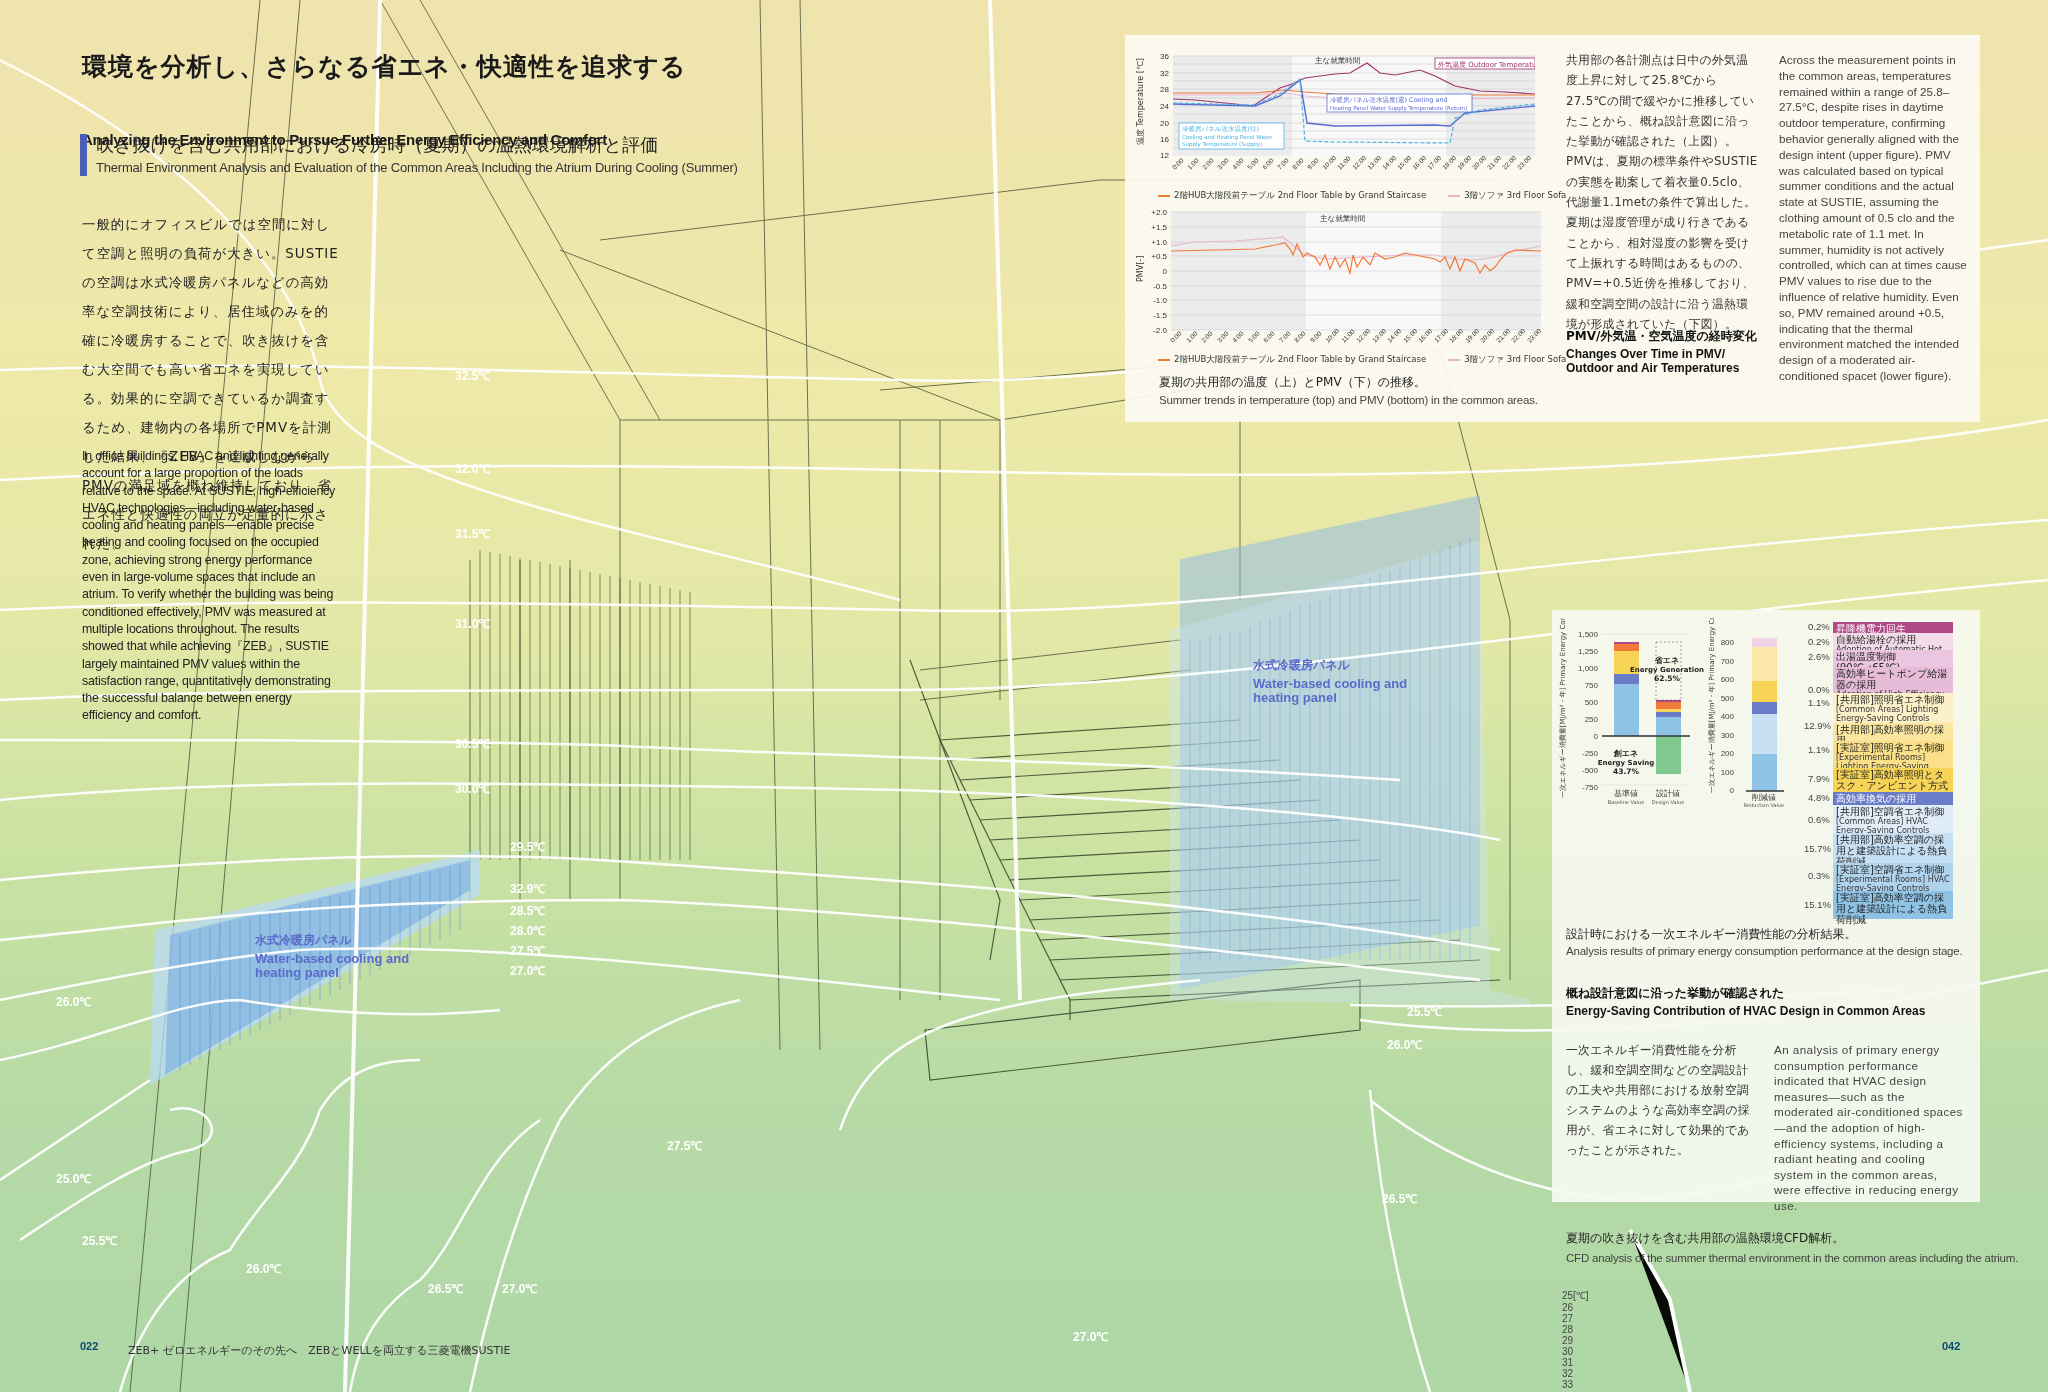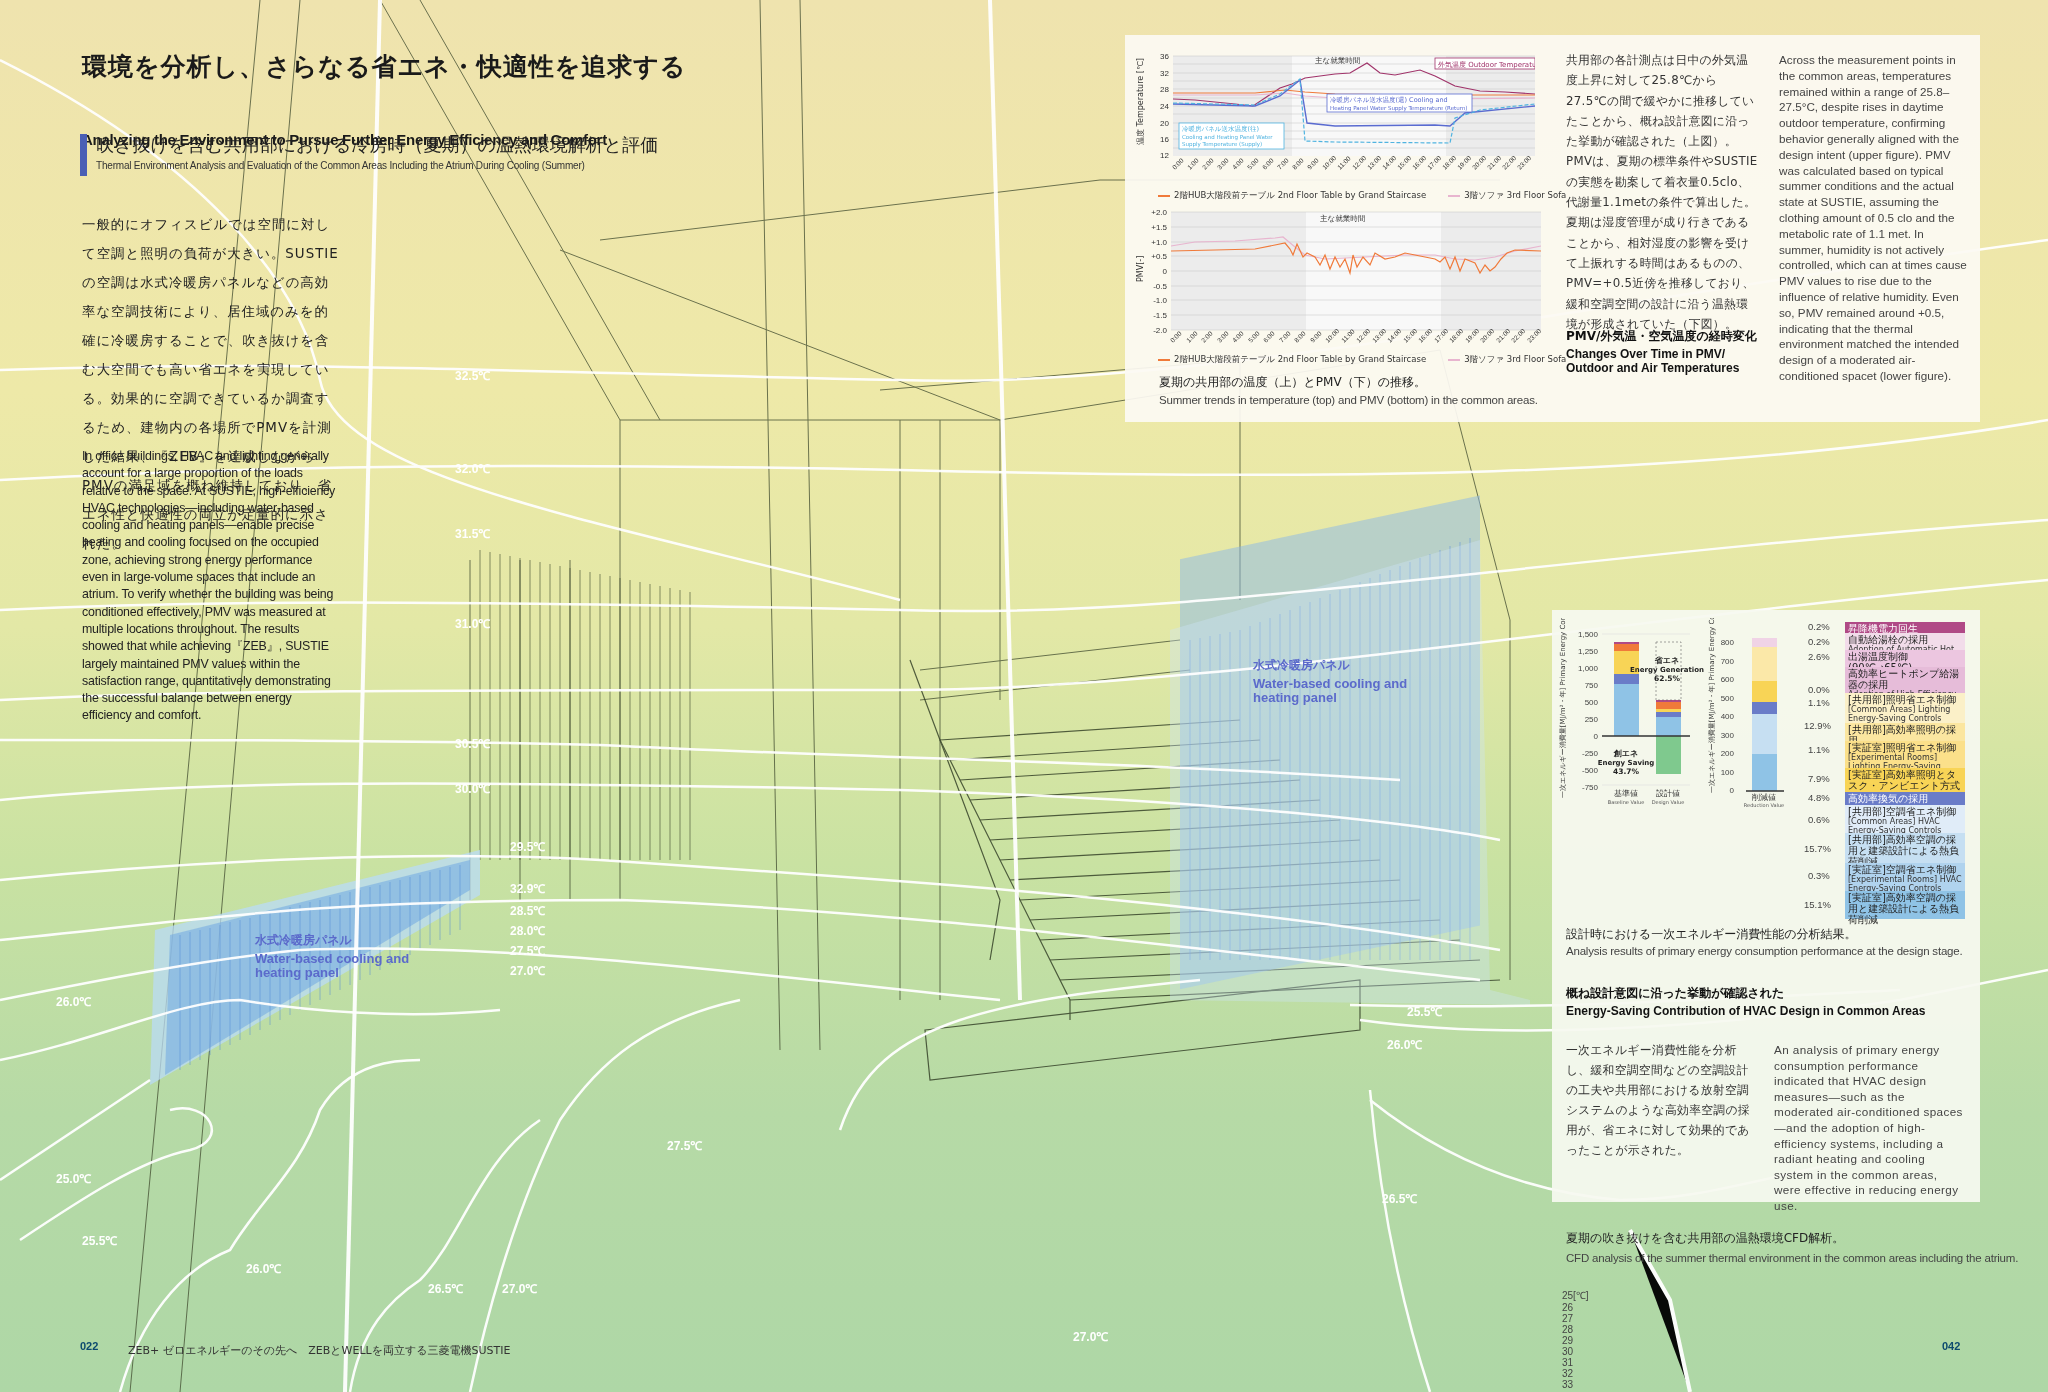--- a/index.html
+++ b/index.html
@@ -4,42 +4,42 @@
 <style>
   html,body{margin:0;padding:0;}
   body{width:2048px;height:1392px;position:relative;overflow:hidden;font-family:"DejaVu Sans","Liberation Sans",sans-serif;color:#222;}
   .bg{position:absolute;inset:0;background:linear-gradient(180deg,#efe3ae 0%,#eee9a8 28%,#e3e8a6 45%,#c9e2a2 62%,#b6daa6 80%,#aed7a6 100%);}
   .bg svg{position:absolute;inset:0;}
   .abs{position:absolute;}
   .h1{left:82px;top:50px;font-size:25px;font-weight:bold;letter-spacing:1px;color:#1a1a1a;}
   .h1en{left:82px;top:87px;font-family:"Liberation Sans",sans-serif;font-weight:bold;font-size:15px;color:#1a1a1a;letter-spacing:-0.3px;margin-top:44px;}
   .subbar{left:80px;top:134px;width:7px;height:42px;background:#4a5fb5;}
   .h2{left:96px;top:133px;font-size:18px;color:#222;}
-  .h2en{left:96px;top:160px;font-family:"Liberation Sans",sans-serif;font-size:10px;color:#333;letter-spacing:-0.2px;}
+  .h2en{left:96px;top:160px;font-family:"Liberation Sans",sans-serif;font-size:13px;color:#333;letter-spacing:-0.2px;}
   .jp-body{left:82px;top:210px;width:260px;font-size:13.4px;line-height:29px;color:#222;letter-spacing:1px;}
   .en-body{left:82px;top:448px;width:258px;font-family:"Liberation Sans",sans-serif;font-size:12.4px;line-height:17.3px;color:#222;letter-spacing:-0.2px;}
   .panel-top{left:1125px;top:35px;width:855px;height:387px;background:rgba(252,250,243,0.93);}
   .panel-mid{left:1552px;top:610px;width:428px;height:592px;background:rgba(246,249,240,0.93);}
   .cap-jp{font-size:12px;color:#222;}
   .cap-en{font-family:"Liberation Sans",sans-serif;font-size:11.5px;color:#444;letter-spacing:-0.2px;}
   .txt-jp{font-size:11.8px;line-height:20.3px;color:#333;letter-spacing:0.3px;}
   .txt-en{font-family:"Liberation Sans",sans-serif;font-size:11.7px;line-height:15.8px;color:#444;}
   .bold-jp{font-size:12px;font-weight:bold;color:#111;}
   .bold-en{font-family:"Liberation Sans",sans-serif;font-size:12px;font-weight:bold;color:#111;}
   .contour-label{position:absolute;font-family:"Liberation Sans",sans-serif;font-size:12px;font-weight:bold;color:#fff;}
   .panel-label-jp{position:absolute;font-size:12px;color:#5b6acb;font-weight:bold;}
   .panel-label-en{position:absolute;font-family:"Liberation Sans",sans-serif;font-size:13px;color:#5b6acb;font-weight:bold;line-height:14px;}
   .legend-item{display:flex;align-items:center;gap:4px;}
   .scale{left:1562px;top:1288px;}
   .scale-ticks{display:flex;width:402px;justify-content:space-between;font-family:"Liberation Sans",sans-serif;font-size:10px;color:#444;flex-direction:column;}
   .scale-bar{display:flex;margin-top:6px;border:1px solid #fff;}
   .scale-bar div{width:24px;height:12px;border-right:2px solid #fff;}
   .pagenum{font-family:"Liberation Sans",sans-serif;font-weight:bold;font-size:11px;color:#0c4a6e;}
   .footer-text{font-size:11px;color:#333;}
-  .legend-box{position:absolute;font-size:8px;line-height:9px;padding:1px 3px;box-sizing:border-box;color:#333;margin-left:12px;}
+  .legend-box{position:absolute;font-size:8px;line-height:9px;padding:1px 3px;box-sizing:border-box;color:#333;}
   .legend-box b{font-size:10px;font-weight:normal;color:#222;display:block;line-height:11px;}
   .pct{position:absolute;font-family:"Liberation Sans",sans-serif;font-size:9.5px;color:#444;}
 </style>
 </head>
 <body>
 
 <div class="bg">
   <svg width="2048" height="1392" viewBox="0 0 2048 1392">
 
     <g stroke="#3f4a2e" stroke-width="1" fill="none" opacity="0.75">

